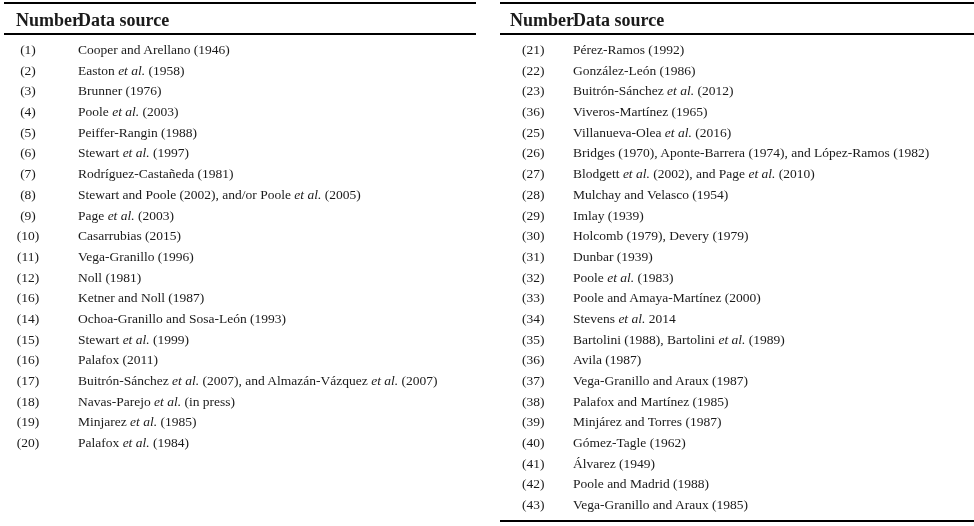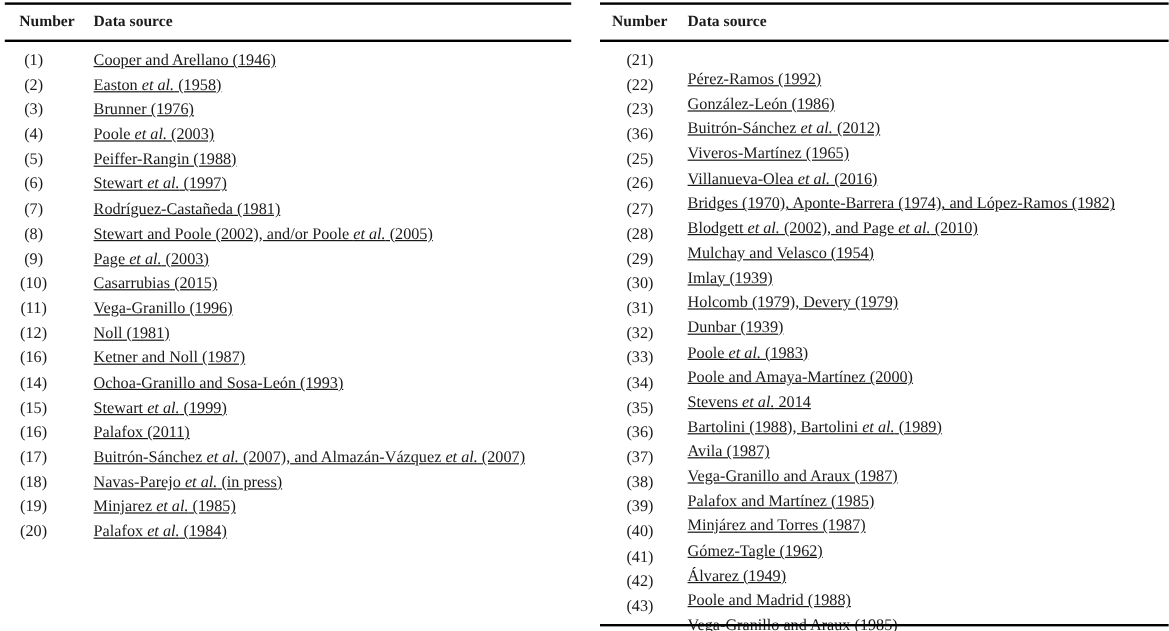--- a/index.html
+++ b/index.html
@@ -4,31 +4,31 @@
 <style>
   html, body { margin: 0; padding: 0; background: #ffffff; }
   body { width: 974px; height: 526px; position: relative; overflow: hidden;
          font-family: "Liberation Serif", "DejaVu Serif", serif; color: #1a1a1a; }
   .tbl { position: absolute; top: 0; }
   .tbl.left { left: 4px; width: 472px; }
   .tbl.right { left: 500px; width: 474px; }
   .rule-top { position: absolute; left: 0; right: 0; top: 2px; height: 2px; background: #000; }
   .rule-head { position: absolute; left: 0; right: 0; top: 33px; height: 2px; background: #000; }
   .rule-bottom { position: absolute; left: 0; right: 0; top: 520px; height: 2px; background: #000; }
-  .head { position: absolute; top: 10px; left: 0; right: 0; height: 20px; font-weight: bold; font-size: 13px; }
+  .head { position: absolute; top: 10px; left: 0; right: 0; height: 20px; font-weight: bold; font-size: 18px; }
   .head .c-num { position: absolute; left: 12px; }
   .head .c-src { position: absolute; left: 74px; }
   .tbl.right .head .c-num { left: 10px; }
   .tbl.right .head .c-src { left: 73px; }
   .rows { position: absolute; top: 40px; left: 0; right: 0; }
   .row { position: relative; height: 20.7px; font-size: 13.5px; line-height: 20.7px; white-space: nowrap; }
   .row .num { position: absolute; left: 0; width: 48px; text-align: center; }
-  .row .src { position: absolute; left: 74px; text-decoration: underline; }
+  .row .src { position: absolute; left: 74px; }
   .tbl.right .row .num { left: 22px; width: 36px; text-align: left; }
-  .tbl.right .row .src { left: 73px; margin-top: 16px; }
+  .tbl.right .row .src { left: 73px; }
   i { font-style: italic; }
 </style>
 </head>
 <body>
 
 <div class="tbl left">
   <div class="rule-top"></div>
   <div class="head">
     <span class="c-num">Number</span>
     <span class="c-src">Data source</span>

